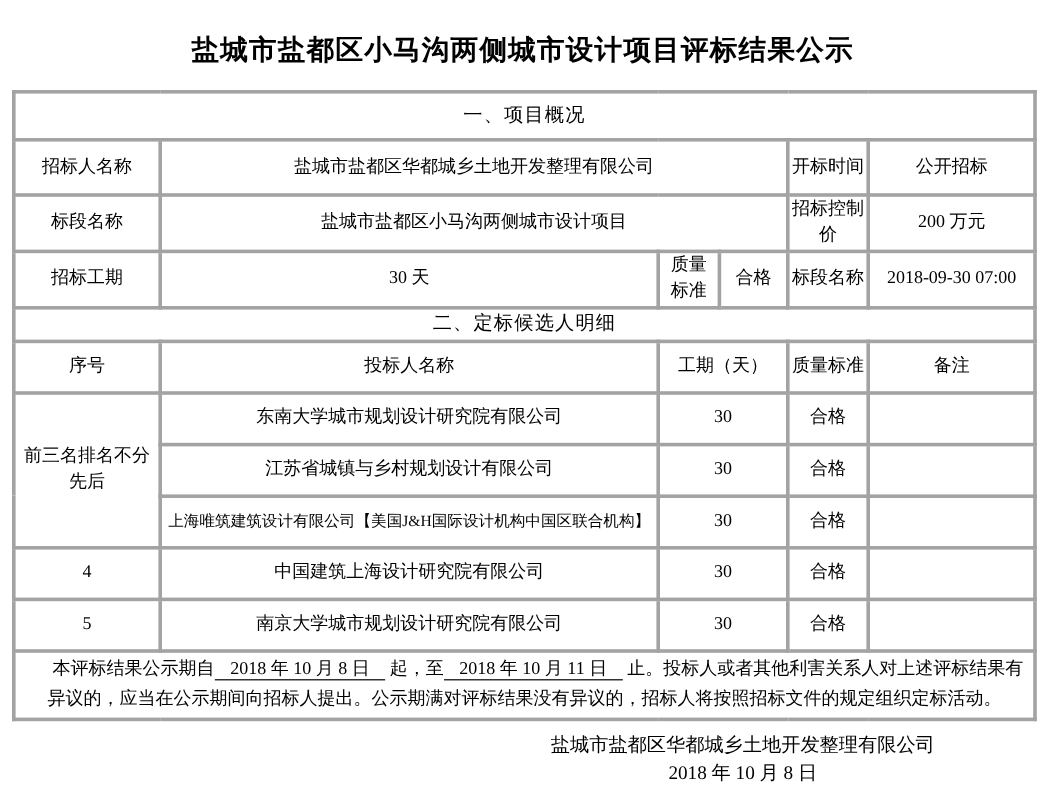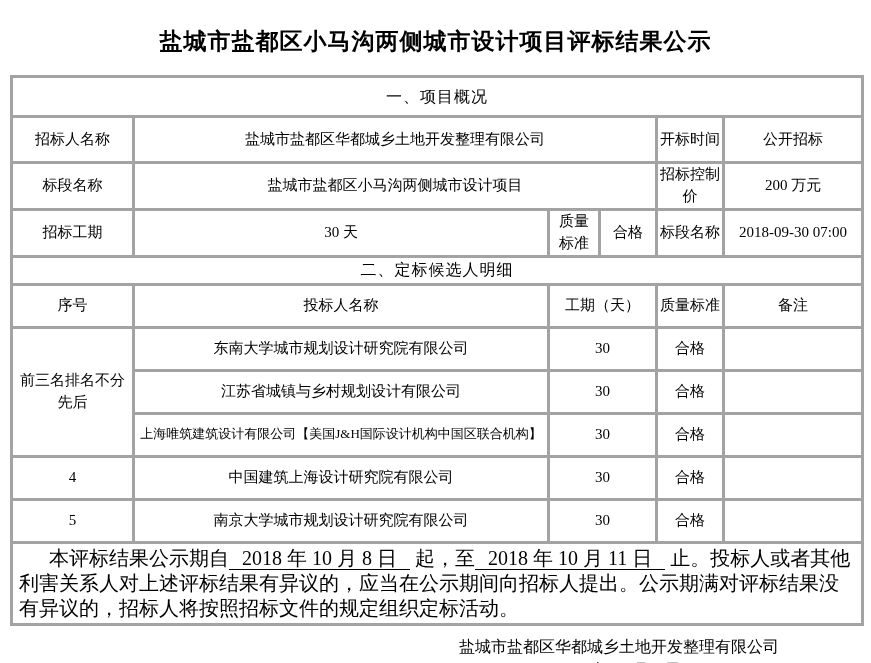--- a/index.html
+++ b/index.html
@@ -33,21 +33,21 @@
     text-align: center;
     vertical-align: middle;
     font-size: 15px;
     padding: 0 2px;
     overflow: hidden;
     line-height: 1.45;
   }
   td.section-head { font-size: 16px; letter-spacing: 1px; }
   td.tight { font-size: 13px; white-space: nowrap; padding: 0; margin-left: 48px; }
   td.notice-cell { text-align: left; padding: 2px 6px; }
-  .notice-cell p { margin: 0; text-indent: 1.5em; font-size: 20px; line-height: 25px; }
+  .notice-cell p { margin: 0; text-indent: 1.5em; font-size: 15px; line-height: 25px; text-align: center; }
   .u {
     border-bottom: 1px solid #000;
     padding: 0 13px;
     white-space: nowrap;
   }
   .signature {
     width: 360px;
     margin: 9px 72px 0 auto;
     text-align: center;
     font-size: 16px;

